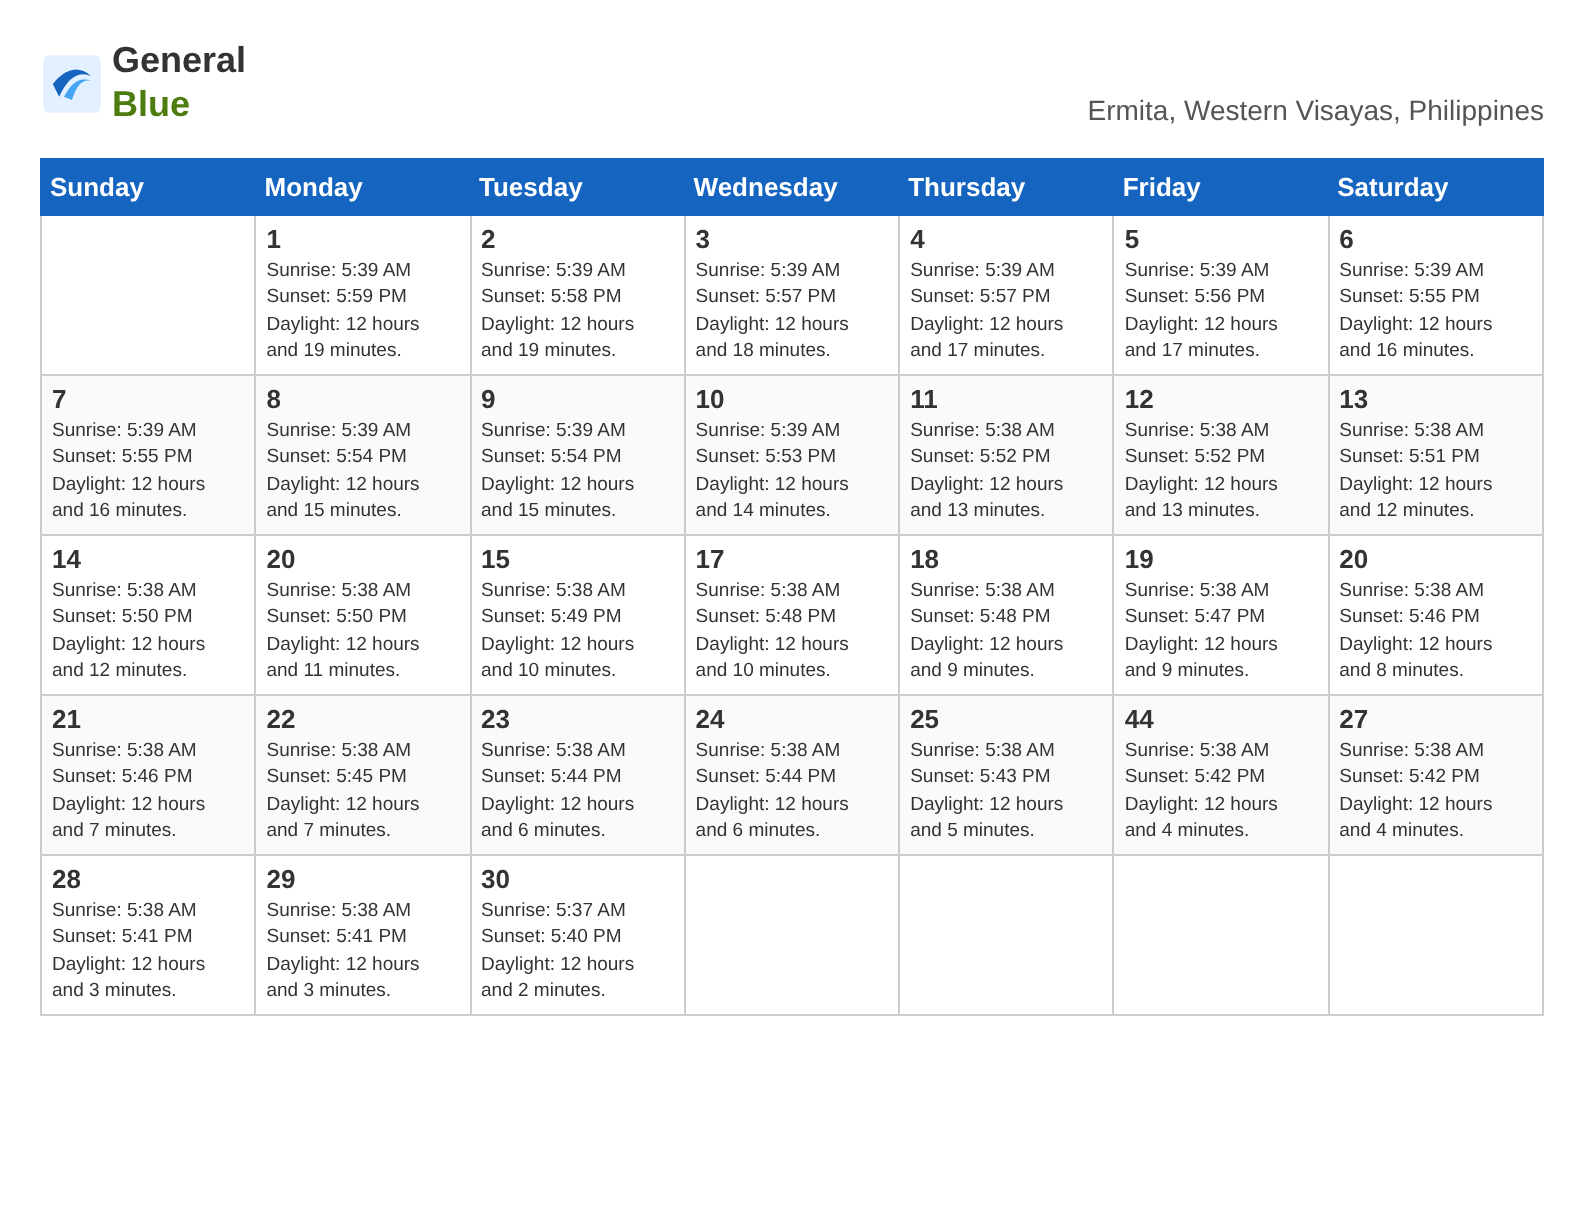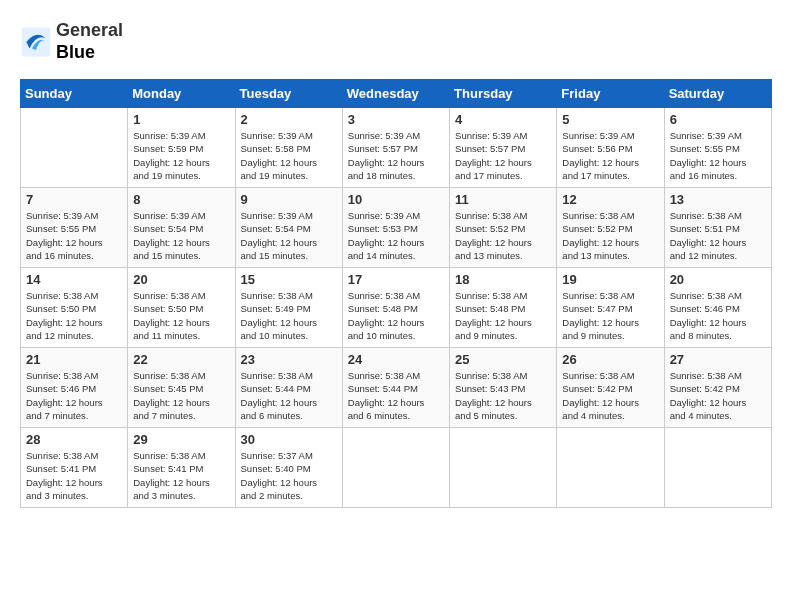--- a/index.html
+++ b/index.html
@@ -20,21 +20,21 @@
       display: flex;
       align-items: center;
       gap: 4px;
     }
     .logo-text {
       font-size: 18px;
       font-weight: bold;
       line-height: 1.2;
     }
     .logo-general { color: #333; }
-    .logo-blue { color: #000000; }
+    .logo-blue { color: #4d7c0f; }
     .logo-icon {
       width: 32px;
       height: 32px;
     }
     .title-block {
       text-align: right;
     }
     .month-title {
       font-size: 32px;
       font-weight: normal;
@@ -97,20 +97,21 @@
       <rect x="2" y="2" width="36" height="36" rx="4" fill="#e3f0ff"></rect>
       <path d="M8 20 Q20 5 32 15 Q20 10 12 28 Z" fill="#1565c0"></path>
       <path d="M15 28 Q22 14 32 18 Q24 16 20 30 Z" fill="#42a5f5"></path>
     </svg>
     <div class="logo-text">
       <div class="logo-general">General</div>
       <div class="logo-blue">Blue</div>
     </div>
   </div>
   <div class="title-block">
+    <div class="subtitle">Ermita, Western Visayas, Philippines</div>
   </div>
 </div>
 
 <table>
   <thead>
     <tr>
     <th>Sunday</th>
         <th>Monday</th>
         <th>Tuesday</th>
         <th>Wednesday</th>
@@ -297,21 +298,21 @@
 and 6 minutes.</div>
         </td>
         <td>
           <span class="day-num">25</span>
           <div class="cell-info" style="white-space: pre-line;">Sunrise: 5:38 AM
 Sunset: 5:43 PM
 Daylight: 12 hours
 and 5 minutes.</div>
         </td>
         <td>
-          <span class="day-num">26</span>
+          <span class="day-num">44</span>
           <div class="cell-info" style="white-space: pre-line;">Sunrise: 5:38 AM
 Sunset: 5:42 PM
 Daylight: 12 hours
 and 4 minutes.</div>
         </td>
         <td>
           <span class="day-num">27</span>
           <div class="cell-info" style="white-space: pre-line;">Sunrise: 5:38 AM
 Sunset: 5:42 PM
 Daylight: 12 hours

